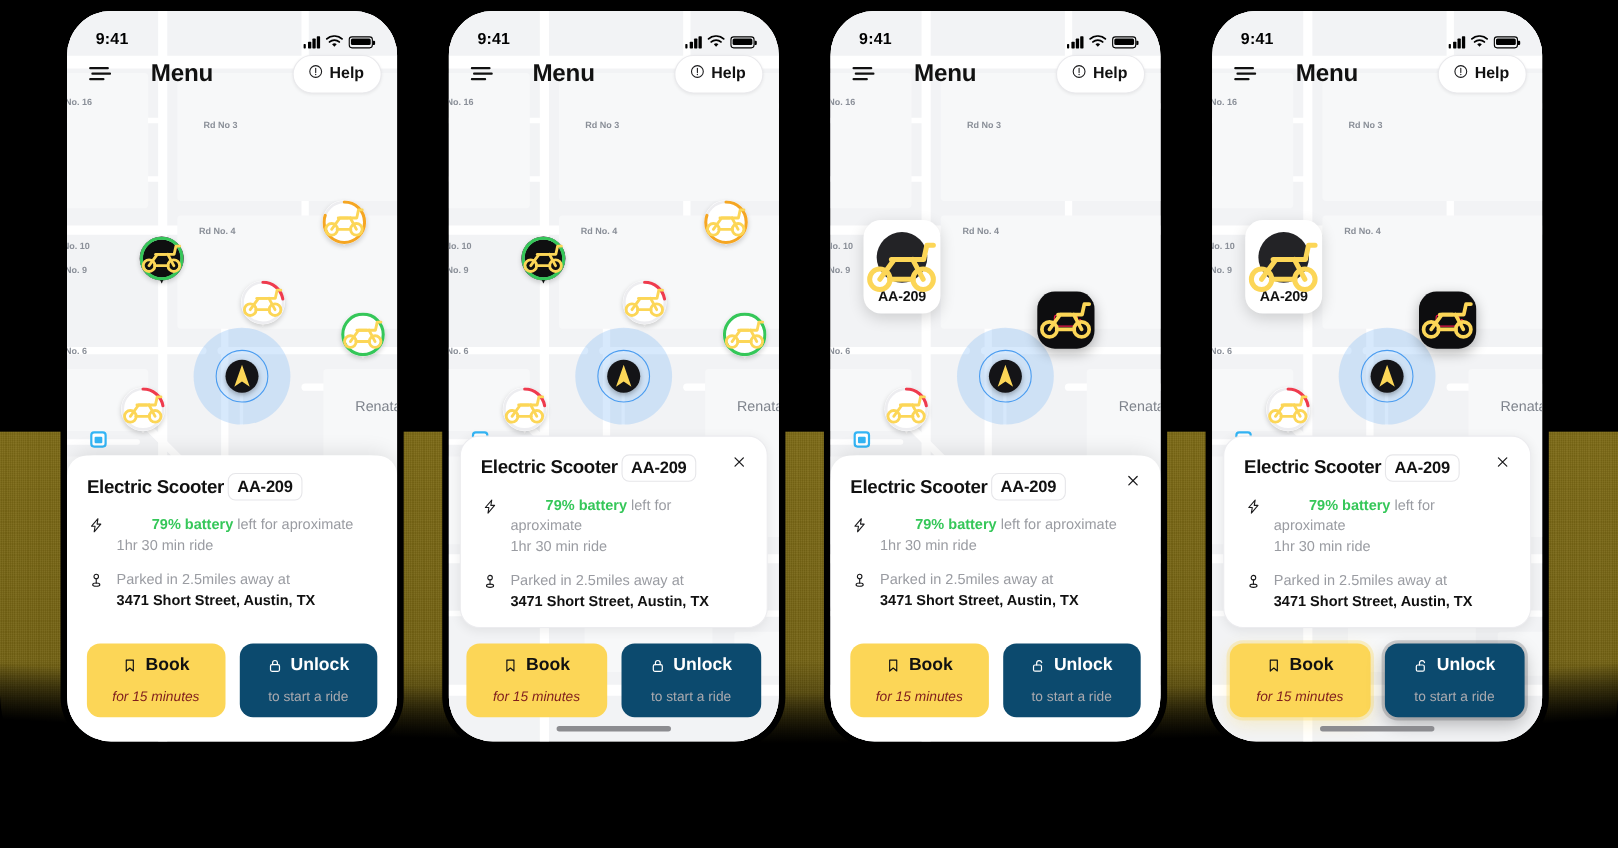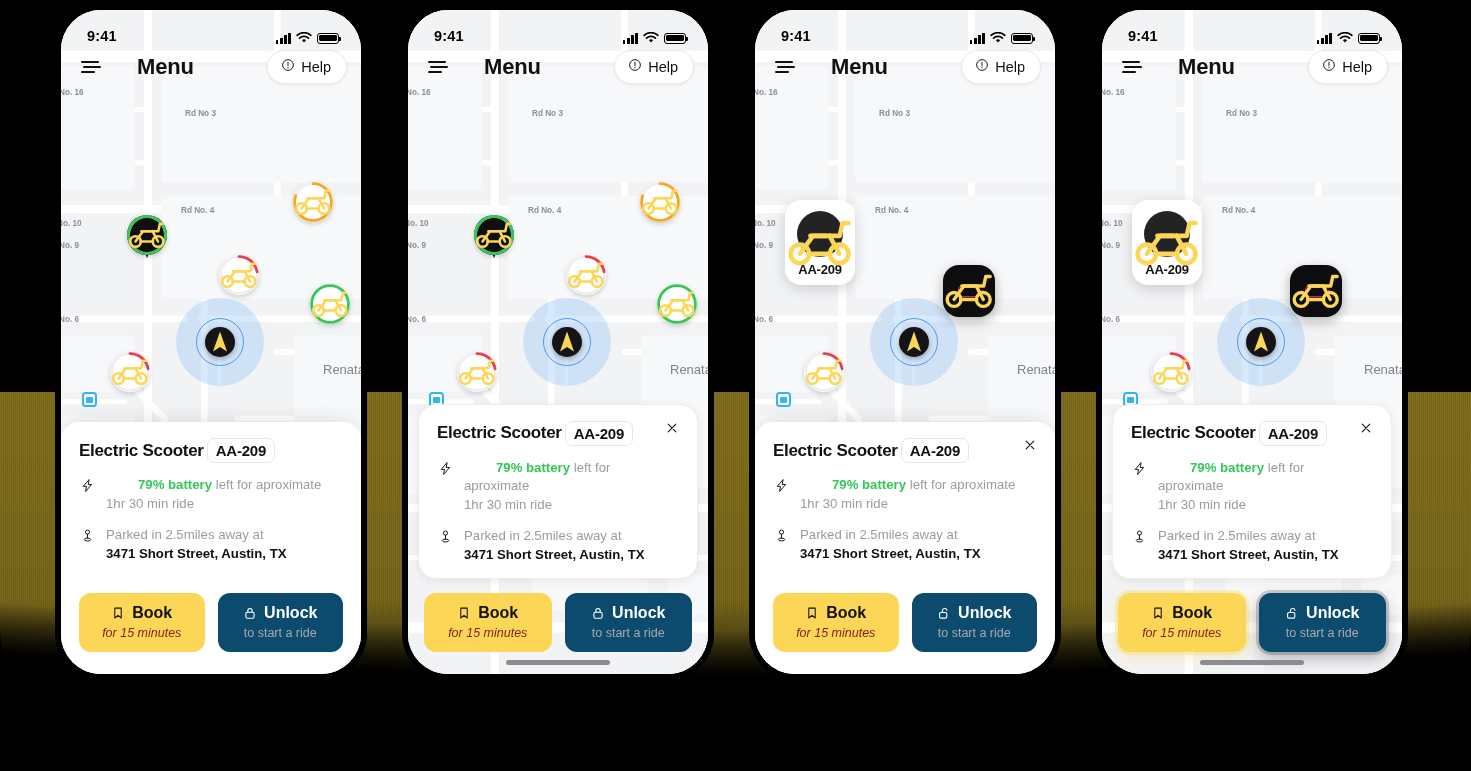--- a/index.html
+++ b/index.html
@@ -70,21 +70,21 @@
   .hamburger span:nth-child(1){width:18px}
   .hamburger span:nth-child(2){width:18px;margin-left:2px}
   .hamburger span:nth-child(3){width:14px}
   .menu-title{font-size:22px;font-weight:bold;color:#111;margin-left:14px;letter-spacing:-.2px;}
   .help-btn{
     margin-left:auto; display:flex; align-items:center; gap:6px;
     background:#fff; border:1px solid #e9e9ec; border-radius:20px;
     padding:7px 15px 7px 13px; cursor:pointer;
     box-shadow:0 1px 3px rgba(0,0,0,.07);
   }
-  .help-btn .lbl{font-size:14.5px;font-weight:normal;color:#111;}
+  .help-btn .lbl{font-size:14.5px;font-weight:bold;color:#111;}
 
   
   .map{position:absolute;inset:0;background:#f2f3f5;z-index:1;}
   .map svg{position:absolute;inset:0;width:100%;height:100%;}
   .maplabel{position:absolute;font-size:8.2px;color:#8a8f98;font-weight:bold;white-space:nowrap;}
   .maplabel.big{font-size:13px;color:#7e838c;font-weight:normal;}
   .transit{
     position:absolute;width:15px;height:15px;border-radius:3.5px;
     background:#fff;border:2px solid #33b5f5;box-sizing:border-box;
     display:flex;align-items:center;justify-content:center;
@@ -166,21 +166,21 @@
   }
   .row{display:flex;gap:10px;margin-top:13px;}
   .row .ico{width:17px;flex:none;display:flex;justify-content:center;padding-top:2px;}
   .row .txt{font-size:13.2px;line-height:18.5px;color:#9a9ca2;}
   .row .txt b{color:#111;font-weight:bold;}
   .battery-val{color:#35c759;font-weight:bold;margin-left:32px;}
   .actions{display:flex;gap:13px;padding:16px 18px 0;}
   .sheet.float .actions{padding:14px 6px 0;}
   .btn{
     flex:1;border-radius:12px;padding:11px 18px 12px;text-align:center;cursor:pointer;
-    display:flex;flex-direction:column;align-items:center;gap:4px;border:none;
+    display:flex;flex-direction:column;align-items:center;gap:12px;border:none;
     font-family:"Liberation Sans", sans-serif;
   }
   .btn .top{display:flex;align-items:center;gap:7px;font-size:16px;font-weight:bold;}
   .btn .sub{font-size:12.5px;}
   .btn.book{background:#fcd657;}
   .btn.book .top{color:#111;} .btn.book .sub{color:#7f1d1d;font-style:italic;}
   .btn.unlock{background:#0c4a6e;}
   .btn.unlock .top{color:#fff;} .btn.unlock .sub{color:#a9a9ae;}
   .btn.glow{box-shadow:0 0 0 3px rgba(252,214,87,.30), 0 6px 16px rgba(252,214,87,.30);}
   .btn.unlock.glow{box-shadow:0 0 0 3px rgba(60,60,66,.22), 0 6px 16px rgba(0,0,0,.28);}

